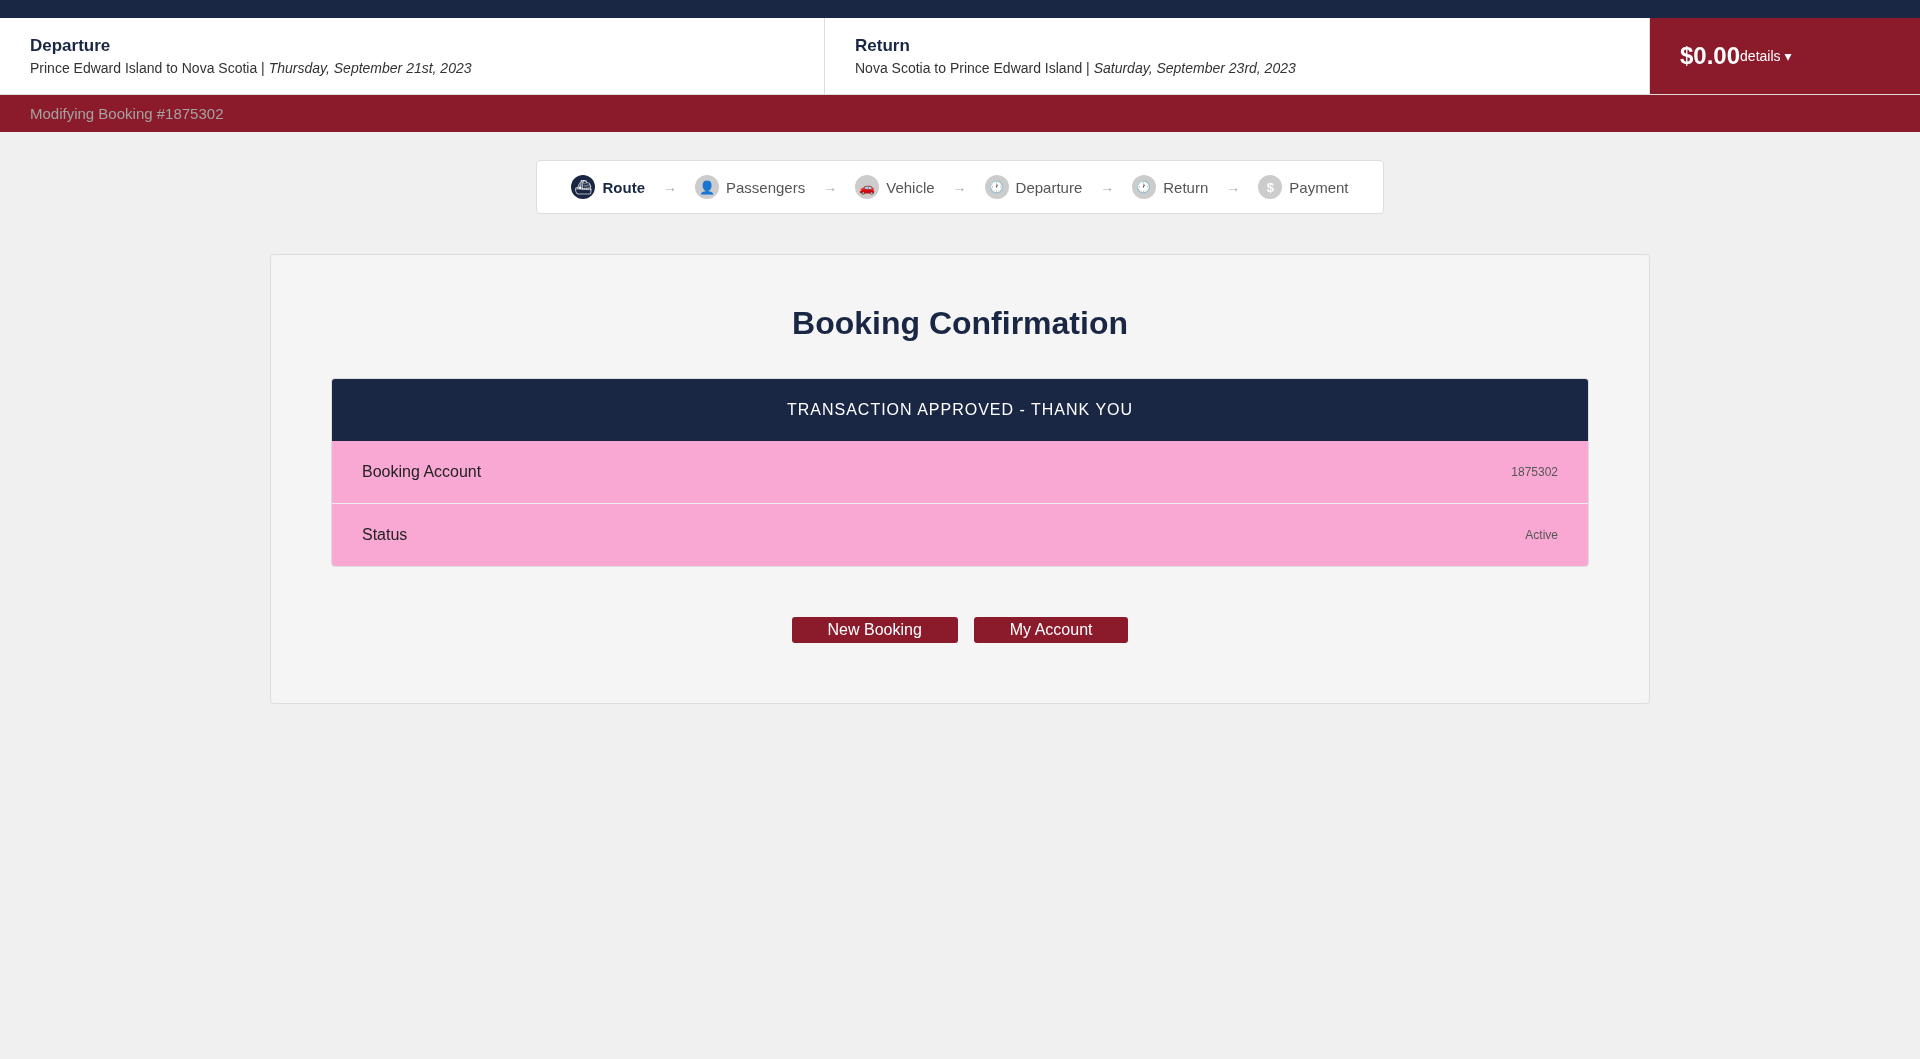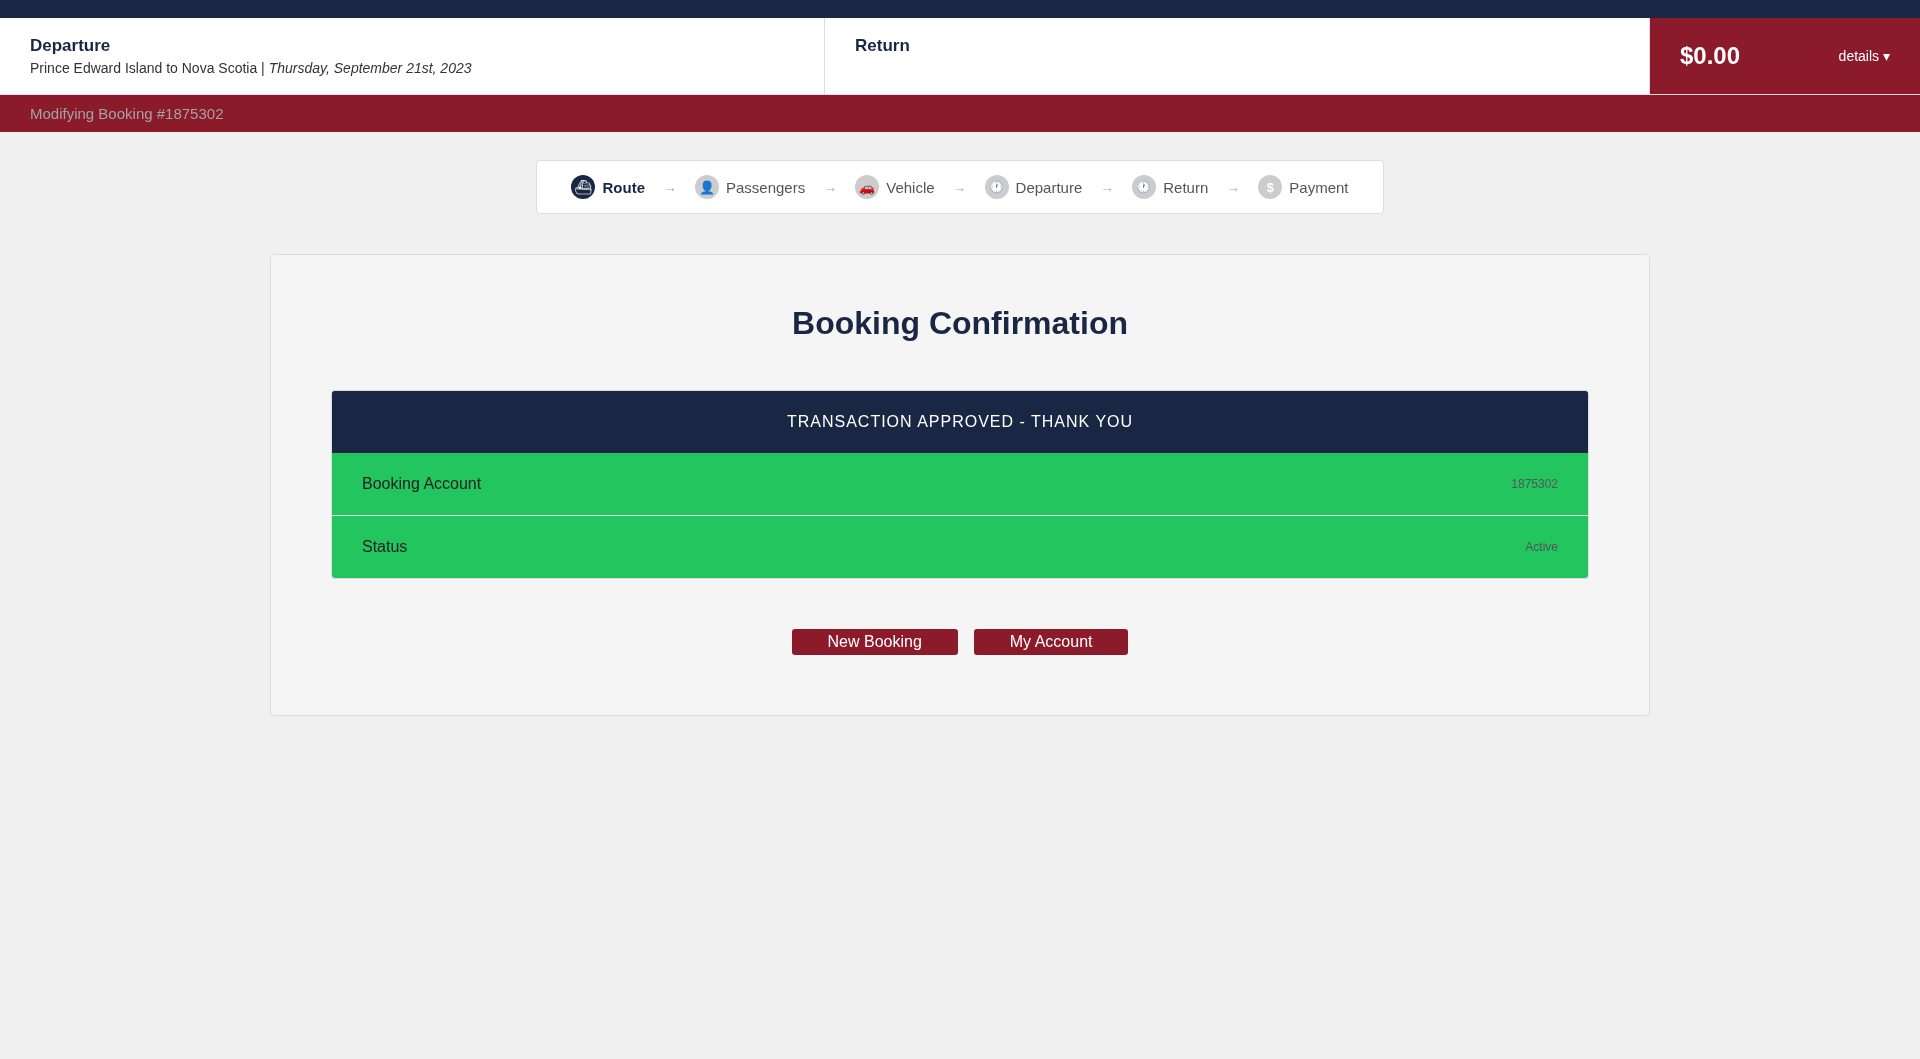--- a/index.html
+++ b/index.html
@@ -30,21 +30,21 @@
       flex: 1;
       padding: 18px 30px;
       border-right: 1px solid #ddd;
     }
     .header-price {
       background: #8b1a2b;
       color: white;
       min-width: 270px;
       display: flex;
       align-items: center;
-      justify-content: space-between;
+      justify-content: flex-start;
       padding: 16px 30px;
     }
     .header-section-title {
       font-weight: bold;
       font-size: 17px;
       color: #1a2744;
       margin-bottom: 4px;
     }
     .header-section-detail {
       font-size: 14px;
@@ -138,26 +138,26 @@
       border-radius: 4px;
       padding: 50px 60px 60px 60px;
       max-width: 1380px;
       margin: 0 auto;
     }
     .confirmation-title {
       text-align: center;
       font-size: 32px;
       font-weight: bold;
       color: #1a2744;
-      margin-bottom: 48px;
+      margin-bottom: 36px;
     }
 
     
     .booking-table {
-      background: #22c55e;
+      background: #f9a8d4;
       border: 1px solid #ddd;
       border-radius: 4px;
       overflow: hidden;
       max-width: 1260px;
       margin: 16px auto;
     }
     .booking-table-header {
       background: #1a2744;
       color: white;
       text-align: center;
@@ -209,20 +209,23 @@
 
 <div class="header">
   <div class="header-departure">
     <div class="header-section-title">Departure</div>
     <div class="header-section-detail">
       <span>Prince Edward Island to Nova Scotia</span><span> | </span><em>Thursday, September 21st, 2023</em>
     </div>
   </div>
   <div class="header-return">
     <div class="header-section-title">Return</div>
+    <div class="header-section-detail">
+      <span>Nova Scotia to Prince Edward Island</span><span> | </span><em>Saturday, September 23rd, 2023</em>
+    </div>
   </div>
   <div class="header-price">
     <div class="price-amount">$0.00</div>
     <div class="price-details">details</div>
   </div>
 </div>
 
 <div class="modifying-banner">
   <span>Modifying Booking #1875302</span>
 </div>

